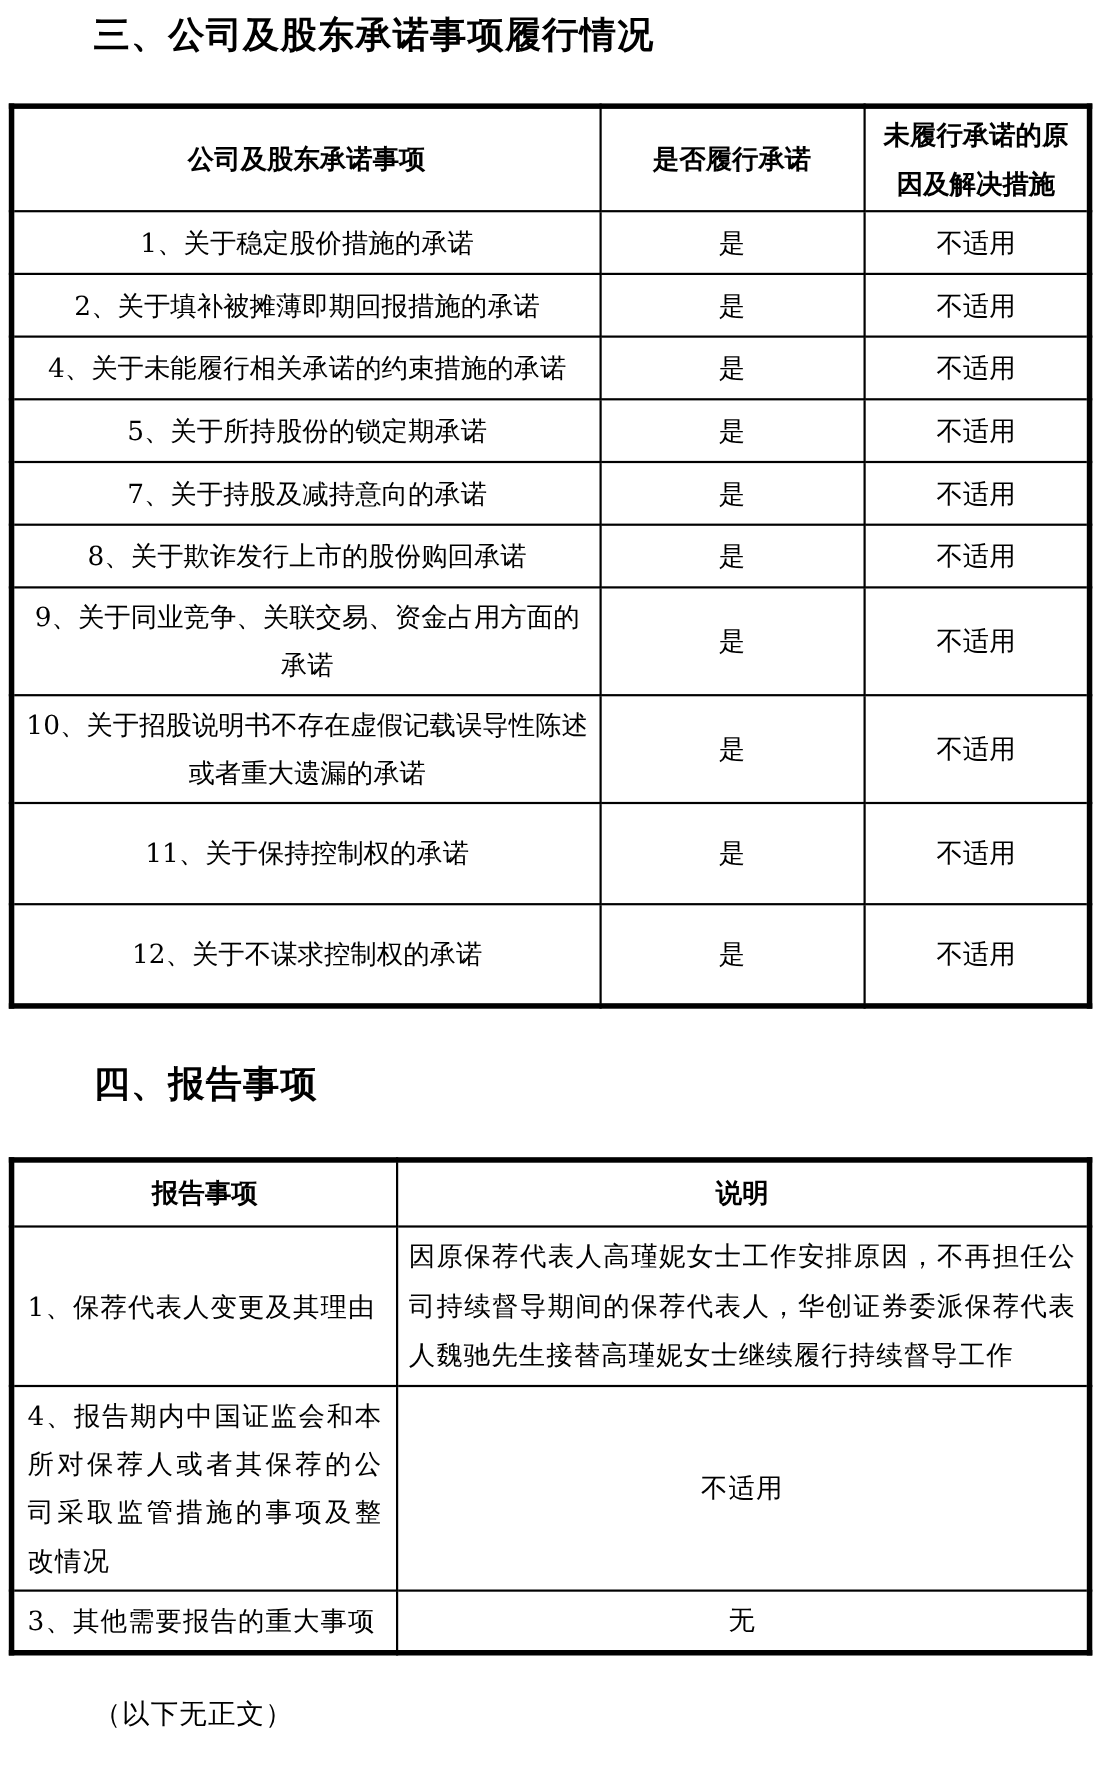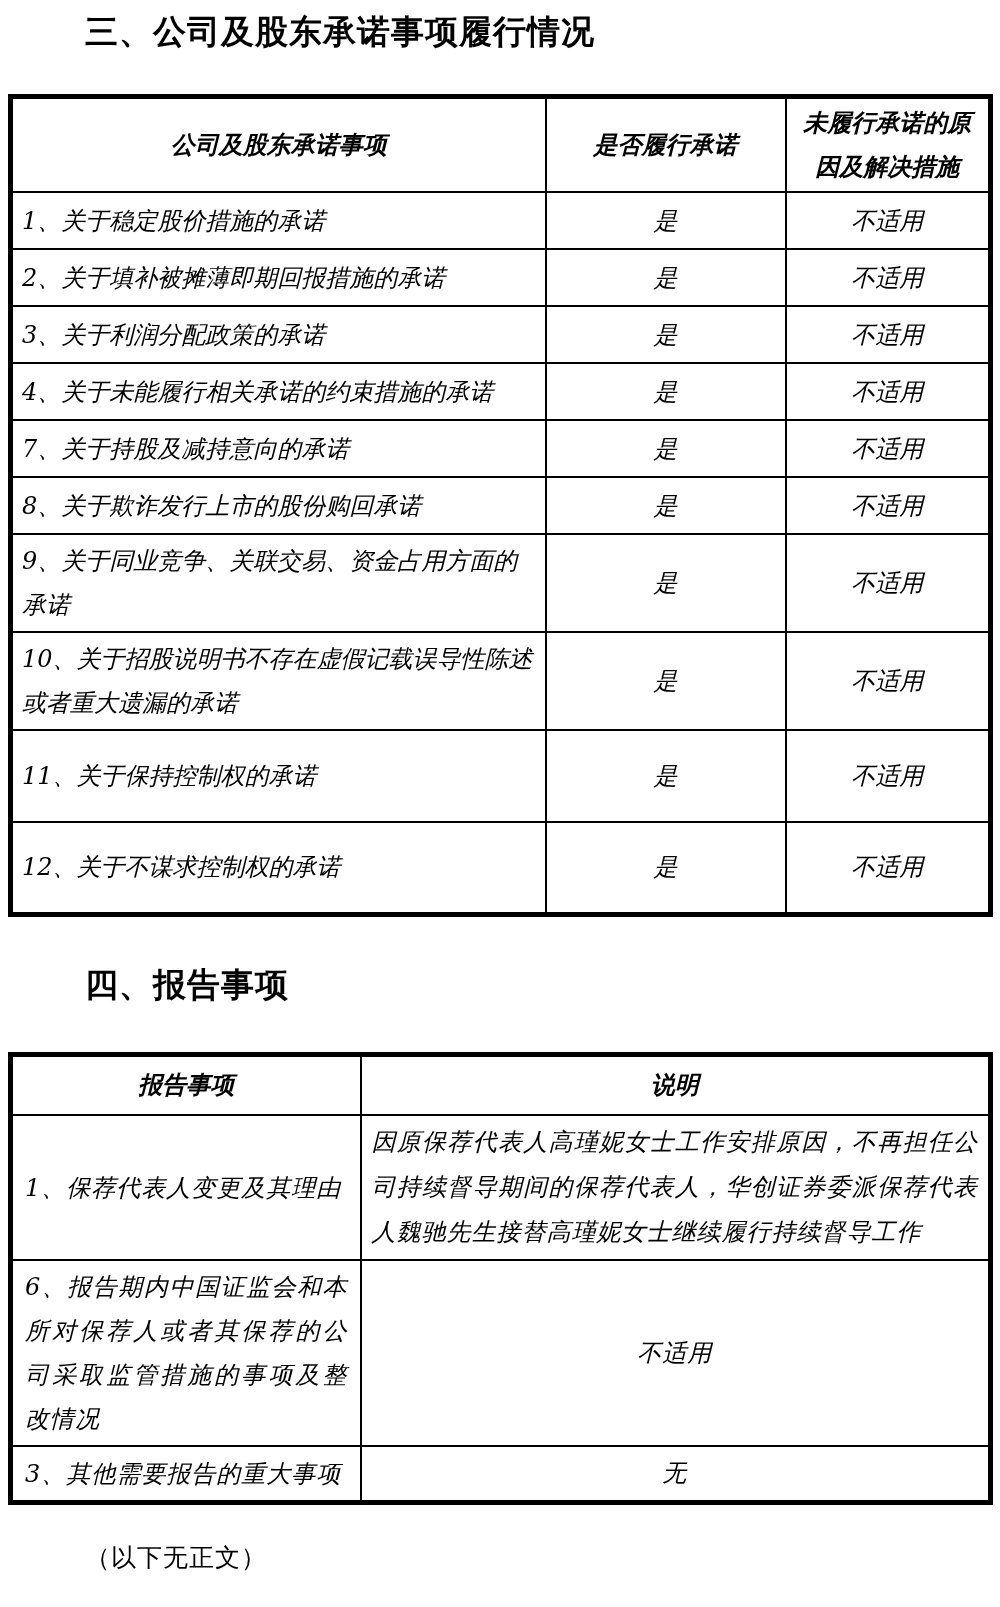--- a/index.html
+++ b/index.html
@@ -27,21 +27,20 @@
   .sec-title.second {
     padding-top: 46px;
   }
   table.doc-table {
     border-collapse: collapse;
     table-layout: fixed;
     width: 980px;
     margin-left: 8px;
     background: #ffffff;
     border: 5px solid #000000;
-    font-style: italic;
   }
   .t1 { margin-top: 41px; }
   .t2 { margin-top: 46px; }
   .doc-table th, .doc-table td {
     border: 2px solid #000000;
     font-size: 24px;
     vertical-align: middle;
     overflow: hidden;
   }
   .doc-table th {
@@ -53,21 +52,21 @@
   }
   .t1 thead tr { height: 95px; }
   .t1 tbody tr { height: 57px; }
   .t1 tbody tr:nth-child(9),
   .t1 tbody tr:nth-child(10) { height: 92px; }
   .t2 thead tr { height: 61px; }
   .t2 tbody tr:nth-child(1) { height: 137px; }
   .t2 tbody tr:nth-child(2) { height: 172px; }
   .t2 tbody tr:nth-child(3) { height: 56px; }
   td.item-cell {
-    text-align: left;
+    text-align: center;
     padding: 4px 8px 4px 9px;
     line-height: 44px;
   }
   td.center-cell {
     text-align: center;
     padding: 2px 6px;
     line-height: 44px;
   }
   .t2 td { letter-spacing: 1px; }
   .t2 td.item-cell {
@@ -116,32 +115,32 @@
     <td class="center-cell">是</td>
     <td class="center-cell">不适用</td>
   </tr>
 
   <tr>
     <td class="item-cell">2、关于填补被摊薄即期回报措施的承诺</td>
     <td class="center-cell">是</td>
     <td class="center-cell">不适用</td>
   </tr>
 
-  <tr>
-    <td class="item-cell">3、关于利润分配政策的承诺</td>
-    <td class="center-cell">是</td>
-    <td class="center-cell">不适用</td>
-  </tr>
 
   <tr>
     <td class="item-cell">4、关于未能履行相关承诺的约束措施的承诺</td>
     <td class="center-cell">是</td>
     <td class="center-cell">不适用</td>
   </tr>
 
+  <tr>
+    <td class="item-cell">5、关于所持股份的锁定期承诺</td>
+    <td class="center-cell">是</td>
+    <td class="center-cell">不适用</td>
+  </tr>
 
 
   <tr>
     <td class="item-cell">7、关于持股及减持意向的承诺</td>
     <td class="center-cell">是</td>
     <td class="center-cell">不适用</td>
   </tr>
 
   <tr>
     <td class="item-cell">8、关于欺诈发行上市的股份购回承诺</td>
@@ -188,21 +187,21 @@
         <th>说明</th>
       </tr>
     </thead>
     <tbody id="other-matters-body">
   <tr>
     <td class="item-cell">1、保荐代表人变更及其理由</td>
     <td class="desc-cell">因原保荐代表人高瑾妮女士工作安排原因，不再担任公司持续督导期间的保荐代表人，华创证券委派保荐代表人魏驰先生接替高瑾妮女士继续履行持续督导工作</td>
   </tr>
 
   <tr>
-    <td class="item-cell">6、报告期内中国证监会和本所对保荐人或者其保荐的公司采取监管措施的事项及整改情况</td>
+    <td class="item-cell">4、报告期内中国证监会和本所对保荐人或者其保荐的公司采取监管措施的事项及整改情况</td>
     <td class="desc-cell short">不适用</td>
   </tr>
 
   <tr>
     <td class="item-cell">3、其他需要报告的重大事项</td>
     <td class="desc-cell short">无</td>
   </tr>
 </tbody>
   </table>
 

